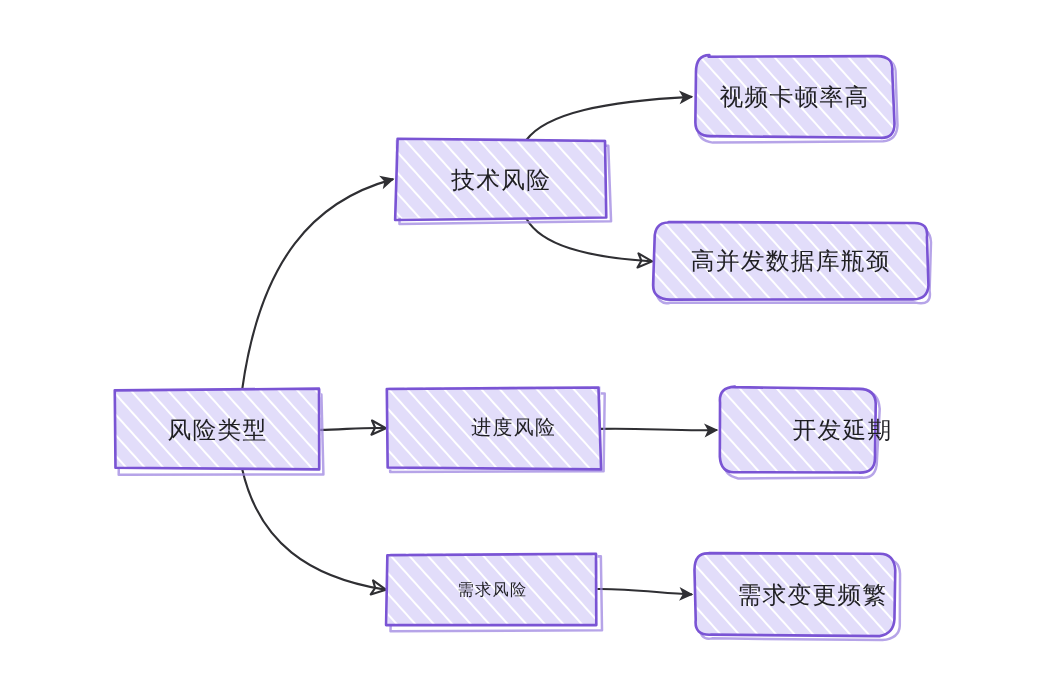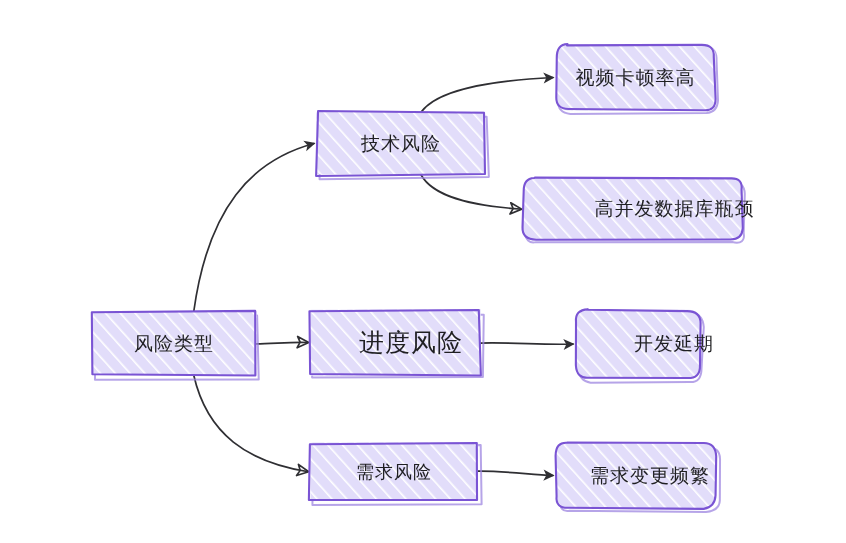--- a/index.html
+++ b/index.html
@@ -87,19 +87,19 @@
         <path d="M572.0308273330008 445.12035369883307 L706.7412278183928 447.86841087479536 Q719.5351238263003 446.33105430669667 720.0273204818029 458.9633026132655 L719.8265655531206 500.5566009533855 Q719.4773345959268 510.64667663608986 705.9268342022909 512.0877880106623 L569.5698879245062 510.68987245596475 Q558.8568092355304 512.659021760318 559.6798744214605 498.13875198375376 L559.4235939991305 457.8342151646196 Q557.4878696444388 445.70886430778023 570.4562179572677 447.6879318250287 Z" fill="none" stroke="#9d86e0" stroke-width="2" opacity="0.75" stroke-linejoin="round"></path>
         <path d="M568.3536216741212 443.56234970156214 L704.7949546821392 443.40514755305145 Q715.8474205020104 443.76142196727983 716.768831635252 455.732735443829 L715.2295005798477 495.58315052407943 Q716.254483795657 508.37116470391453 703.773758697777 508.0533790592353 L568.3913734441583 507.90463638338474 Q555.6846717836729 508.25540542651686 556.4747474676346 496.2049049382121 L555.3764442444669 455.7711037166282 Q556.3680633550362 442.6079772951119 568.5601593023912 442.51831054702325 Z" fill="url(#hatch)" stroke="none"></path>
         <path d="M567.2213955702825 442.51434339322816 L703.5738756064669 443.0208702451181 Q715.3759764197637 442.8223381524544 716.2018412120183 456.15976452941993 L715.5611990455823 495.2369949820158 Q714.9670138658337 506.93661555062823 703.7007352058779 508.880265260758 L569.1700097333966 507.73228418875124 Q555.2290377857764 508.61351004332 556.5809803971466 495.9309308057795 L555.5852910045932 455.87500581842613 Q555.7793110852499 441.8161633492057 567.1990758719384 442.7392599468302 Z" fill="none" stroke="#7a54d4" stroke-width="2.1" stroke-linejoin="round" stroke-linecap="round"></path>
       </g>
     </g>
 </svg>
 
 <div id="labels-layer">
     <div class="node-label" style="left: 92px; top: 312px; width: 164px; height: 63px; font-size: 19px; color: rgb(31, 31, 34);">风险类型</div>
     <div class="node-label" style="left: 317px; top: 112px; width: 168px; height: 63px; font-size: 19px; color: rgb(31, 31, 34);">技术风险</div>
-    <div class="node-label" style="left: 310px; top: 310px; width: 202px; height: 65px; font-size: 25px; color: rgb(31, 31, 34);">进度风险</div>
-    <div class="node-label" style="left: 310px; top: 443px; width: 168px; height: 57px; font-size: 18px; color: rgb(31, 31, 34);">需求风险</div>
+    <div class="node-label" style="left: 310px; top: 310px; width: 202px; height: 65px; font-size: 16px; color: rgb(31, 31, 34);">进度风险</div>
+    <div class="node-label" style="left: 310px; top: 443px; width: 168px; height: 57px; font-size: 13px; color: rgb(31, 31, 34);">需求风险</div>
     <div class="node-label" style="left: 556px; top: 45px; width: 159px; height: 65px; font-size: 19px; color: rgb(31, 31, 34);">视频卡顿率高</div>
-    <div class="node-label" style="left: 523px; top: 178px; width: 219px; height: 62px; font-size: 19px; color: rgb(31, 31, 34); padding-left: 42px;">高并发数据库瓶颈</div>
+    <div class="node-label" style="left: 523px; top: 178px; width: 219px; height: 62px; font-size: 19px; color: rgb(31, 31, 34);">高并发数据库瓶颈</div>
     <div class="node-label" style="left: 576px; top: 310px; width: 124px; height: 68px; font-size: 19px; color: rgb(31, 31, 34); margin-left: 36px;">开发延期</div>
     <div class="node-label" style="left: 556px; top: 443px; width: 160px; height: 65px; font-size: 19px; color: rgb(31, 31, 34); margin-left: 14px;">需求变更频繁</div>
   </div>
 
 </body></html>

